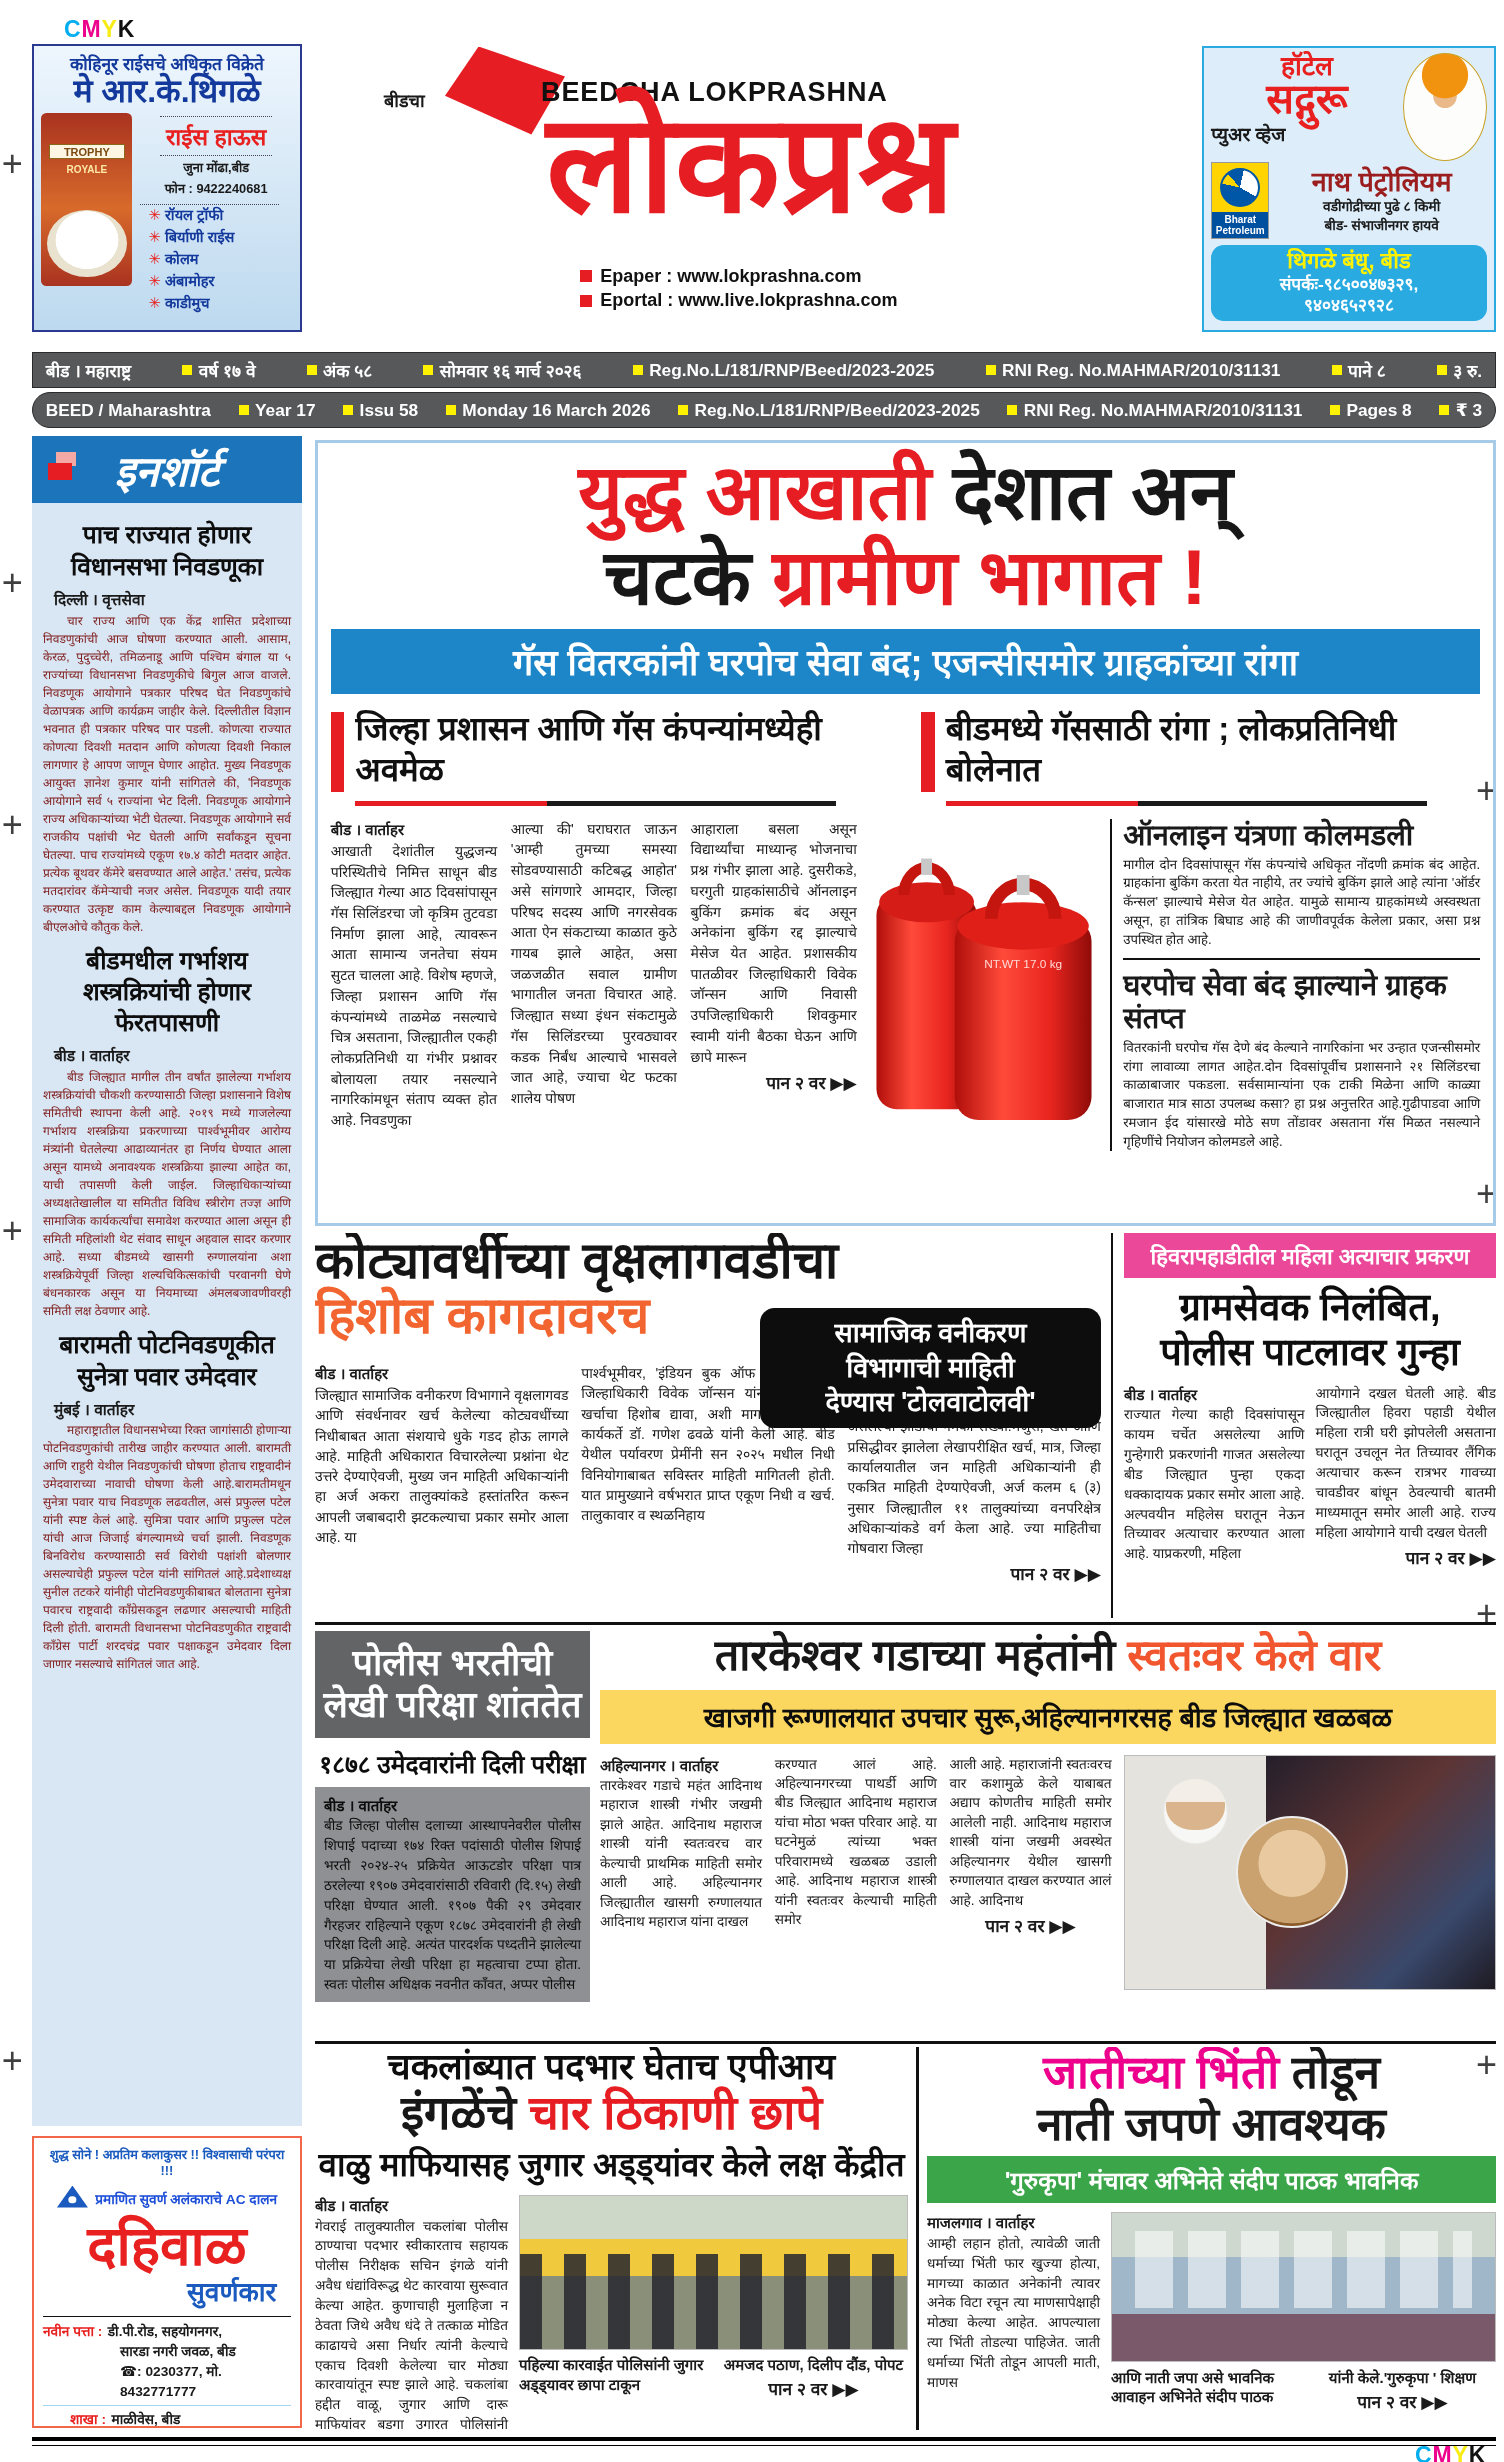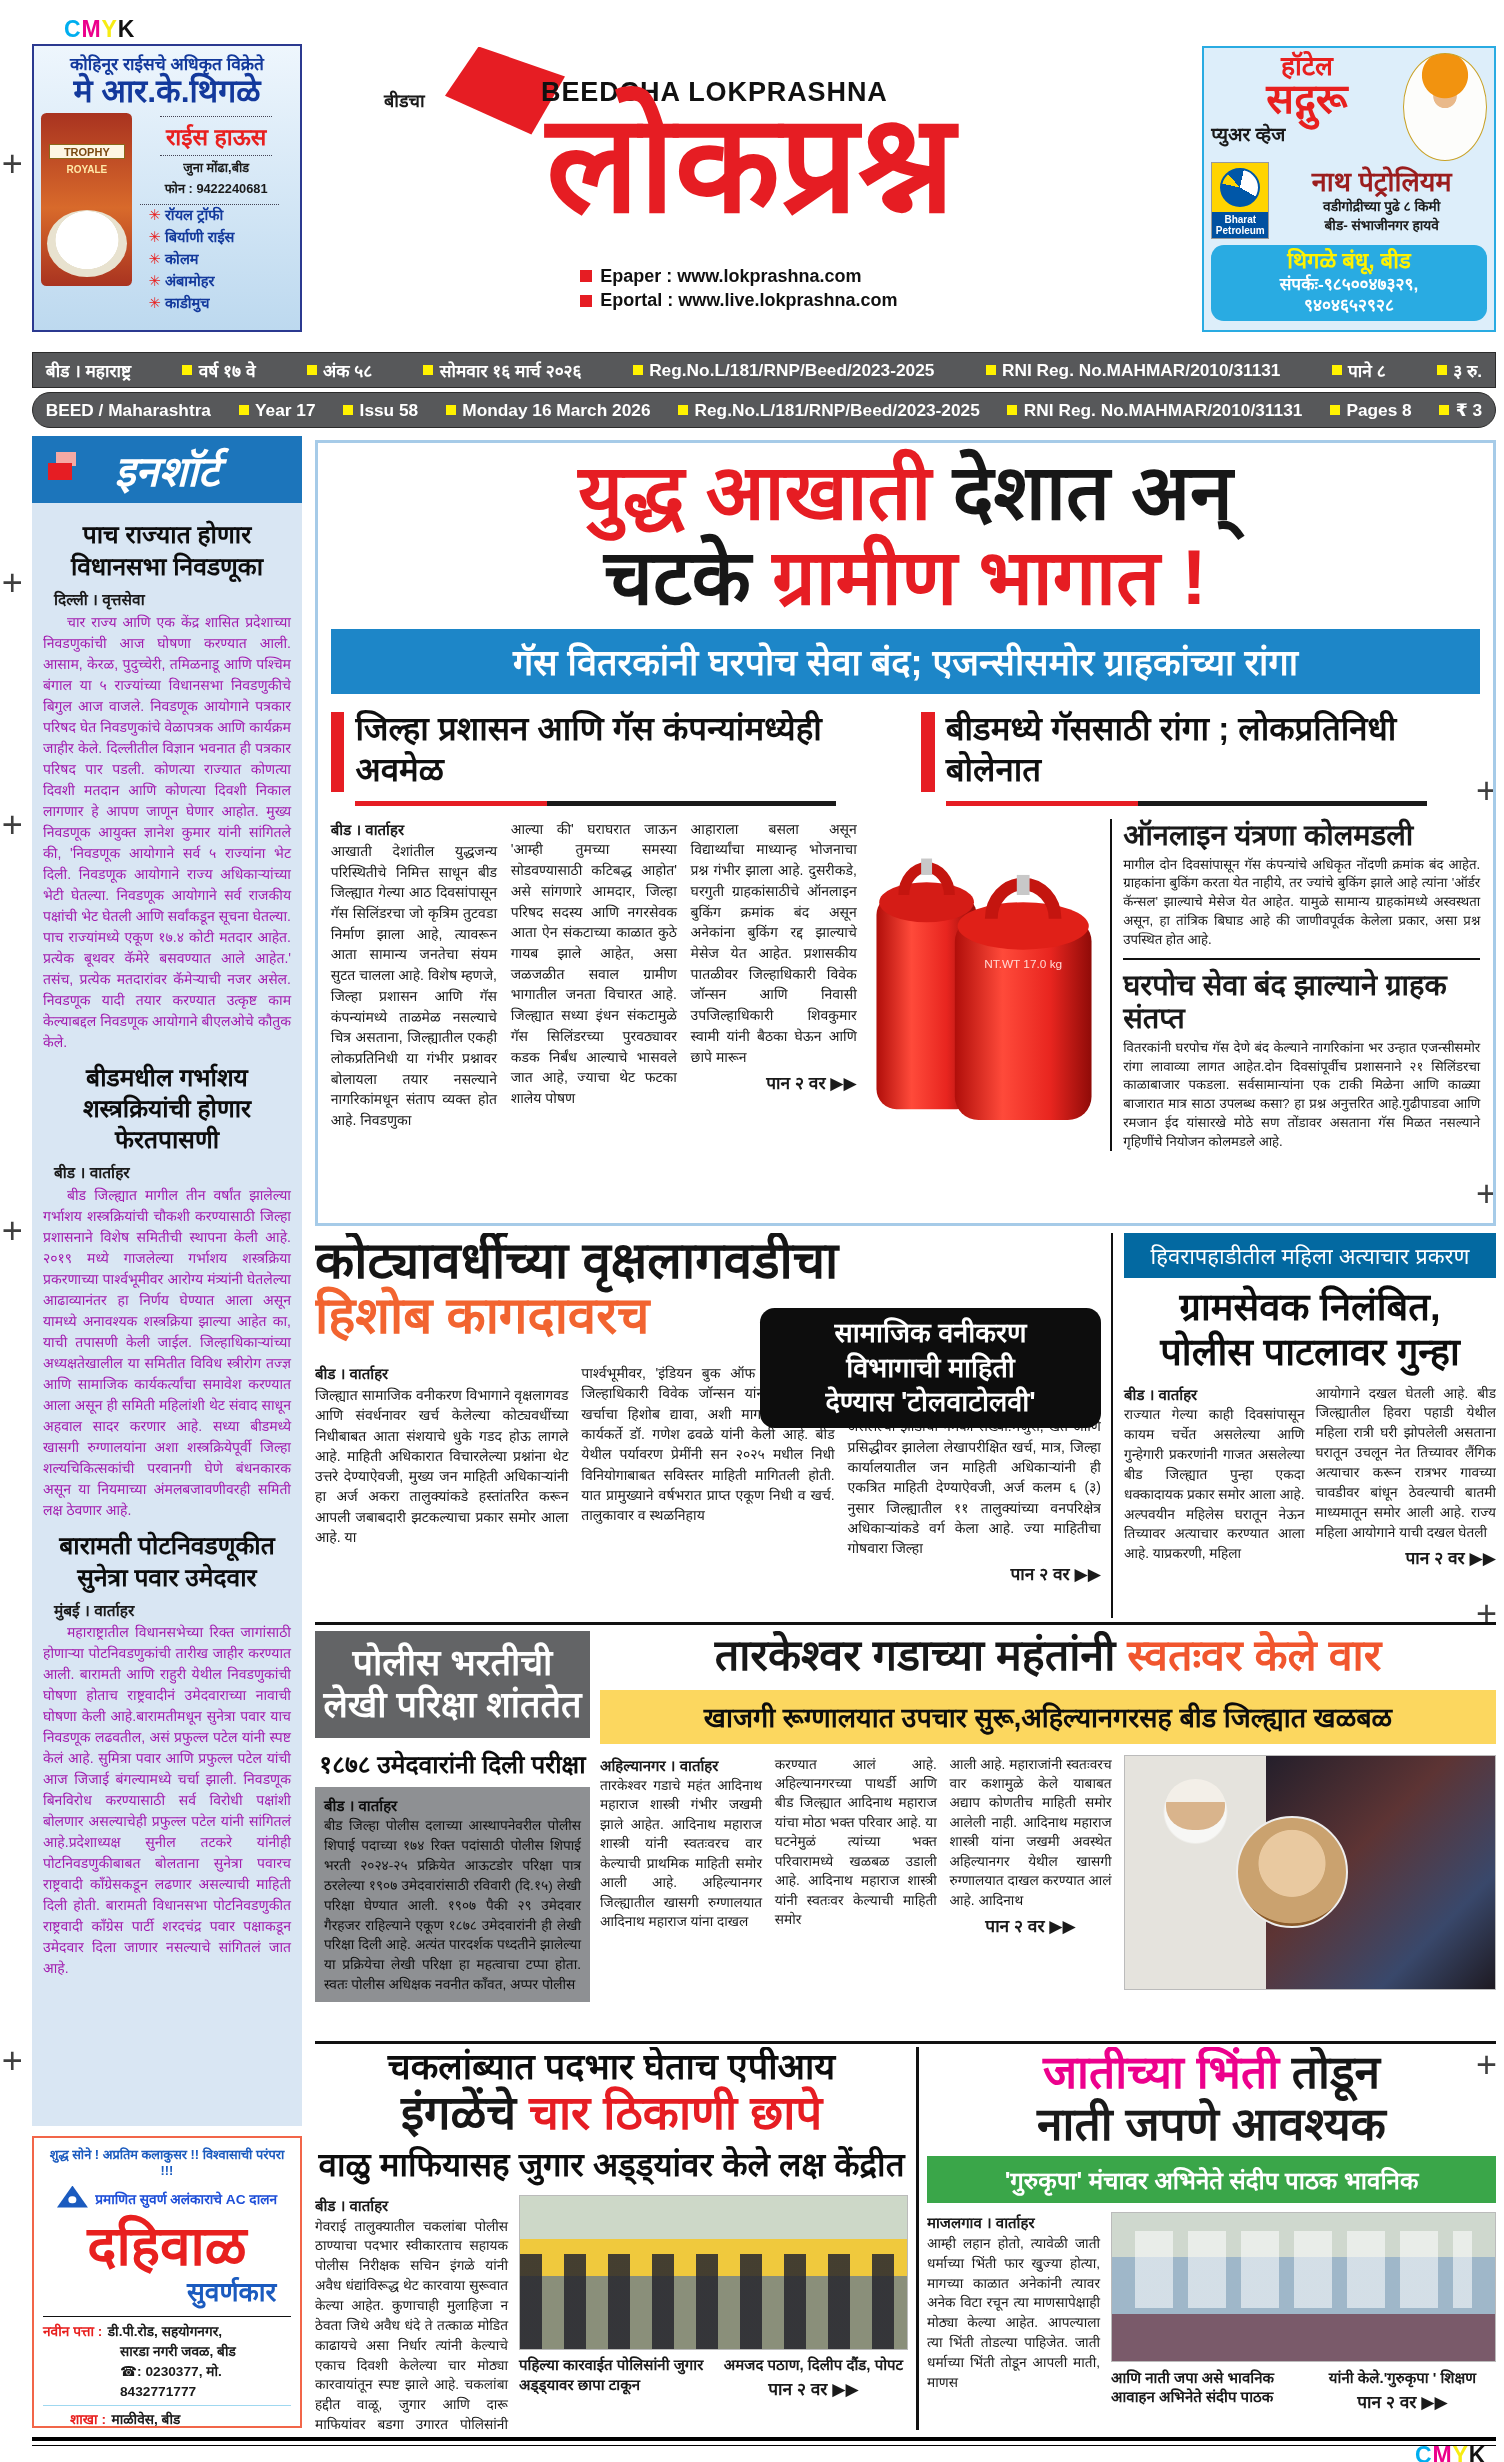--- a/index.html
+++ b/index.html
@@ -82,21 +82,21 @@
   
   #sidebar-head{left:32px;top:436px;width:270px;height:67px;background:#1c75bb;color:#fff;display:flex;
                 align-items:center;justify-content:center;font-size:42px;font-weight:900;font-style:italic;}
   .sb-flag{position:absolute;left:16.4px;top:14.6px;width:36px;height:38px;}
   .sb-flag .f1{position:absolute;left:7.3px;top:1.8px;width:20px;height:13.7px;background:#f4a9a4;}
   .sb-flag .f2{position:absolute;left:0;top:12.8px;width:24px;height:16.4px;background:#e61d23;}
   #sidebar-body{left:32px;top:503px;width:270px;height:1623px;background:#d9e6f3;box-sizing:border-box;
                 padding:7.3px 11px;overflow:hidden;}
   .sb-title{font-size:24.6px;font-weight:900;text-align:center;line-height:1.28;margin-top:9px;color:#0d0d0d;}
   .sb-date{font-size:15.5px;font-weight:bold;margin:5.5px 0 1.8px 11px;}
-  .sb-body{font-size:14px;line-height:1.5;text-align:justify;text-indent:24px;color:#a21caf;}
+  .sb-body{font-size:12px;line-height:1.5;text-align:justify;text-indent:24px;color:#7f1d1d;}
 
   
   #ad-jeweller{left:32px;top:2136px;width:270px;height:292px;border:2.7px solid #f26649;background:#fff;
                box-sizing:border-box;padding:7.3px 9px;text-align:center;overflow:hidden;}
   .jw-tag{color:#1b5bbf;font-size:12.8px;font-weight:bold;}
   .jw-cert-row{display:flex;align-items:center;justify-content:center;gap:7.3px;margin-top:7.3px;}
   .bis{position:relative;width:31px;height:25.5px;flex:none;background:#1b5bbf;clip-path:polygon(50% 0,100% 86%,0 86%);}
   .bis::after{content:"";position:absolute;left:50%;top:55%;width:7.3px;height:7.3px;background:#ffffff;border-radius:50%;
               transform:translate(-50%,-50%);}
   .jw-cert{color:#1d4ed8;font-size:13.7px;font-weight:900;}
@@ -134,21 +134,21 @@
   .tree-h2{font-size:51px;font-weight:900;color:#f26430;line-height:1.08;}
   .tree-box{position:absolute;right:0;top:75px;width:341px;height:120px;background:#0d0d0d;border-radius:14.6px;
             color:#fff;display:flex;flex-direction:column;align-items:center;justify-content:center;
             font-size:27px;font-weight:900;line-height:1.28;}
   .tree-cols{display:flex;gap:12.8px;margin-top:20px;}
   .tree-col{flex:1;font-size:14px;line-height:1.45;text-align:justify;}
 
   
   #gramsevak{left:1111px;top:1233px;width:385px;height:385px;border-left:2.7px solid #111;box-sizing:border-box;
              padding-left:11px;overflow:hidden;}
-  .gs-kicker{background:#0369a1;color:#fff;font-size:22px;font-weight:400;text-align:center;padding:7.3px 1.8px;}
+  .gs-kicker{background:#ec4899;color:#fff;font-size:22px;font-weight:700;text-align:center;padding:7.3px 1.8px;}
   .gs-h{font-size:38px;font-weight:900;text-align:center;line-height:1.18;margin-top:7.3px;color:#0d0d0d;}
   .gs-cols{display:flex;gap:11px;margin-top:9px;}
   .gs-col{flex:1;font-size:13.7px;line-height:1.45;text-align:justify;}
 
   .hrule{background:#111;height:2.7px;}
 
   
   #police{left:315px;top:1631px;width:275px;height:406px;overflow:hidden;}
   .po-h{background:#636466;color:#fff;font-size:36px;font-weight:900;text-align:center;line-height:1.18;padding:11px 3.6px;}
   .po-sub{font-size:24.6px;font-weight:900;text-align:center;margin:9px 0 7.3px 0;color:#0d0d0d;}

